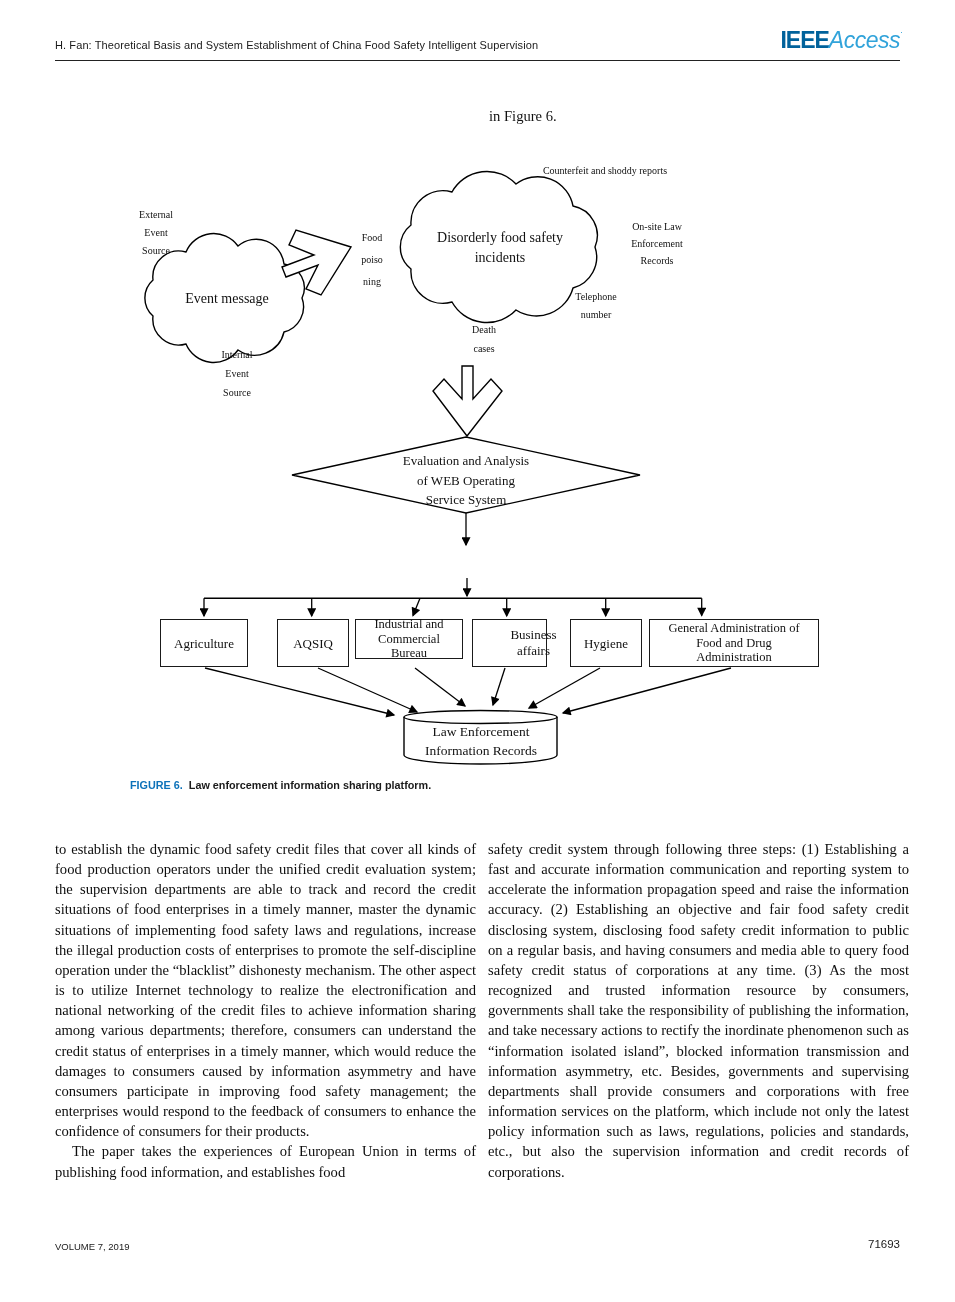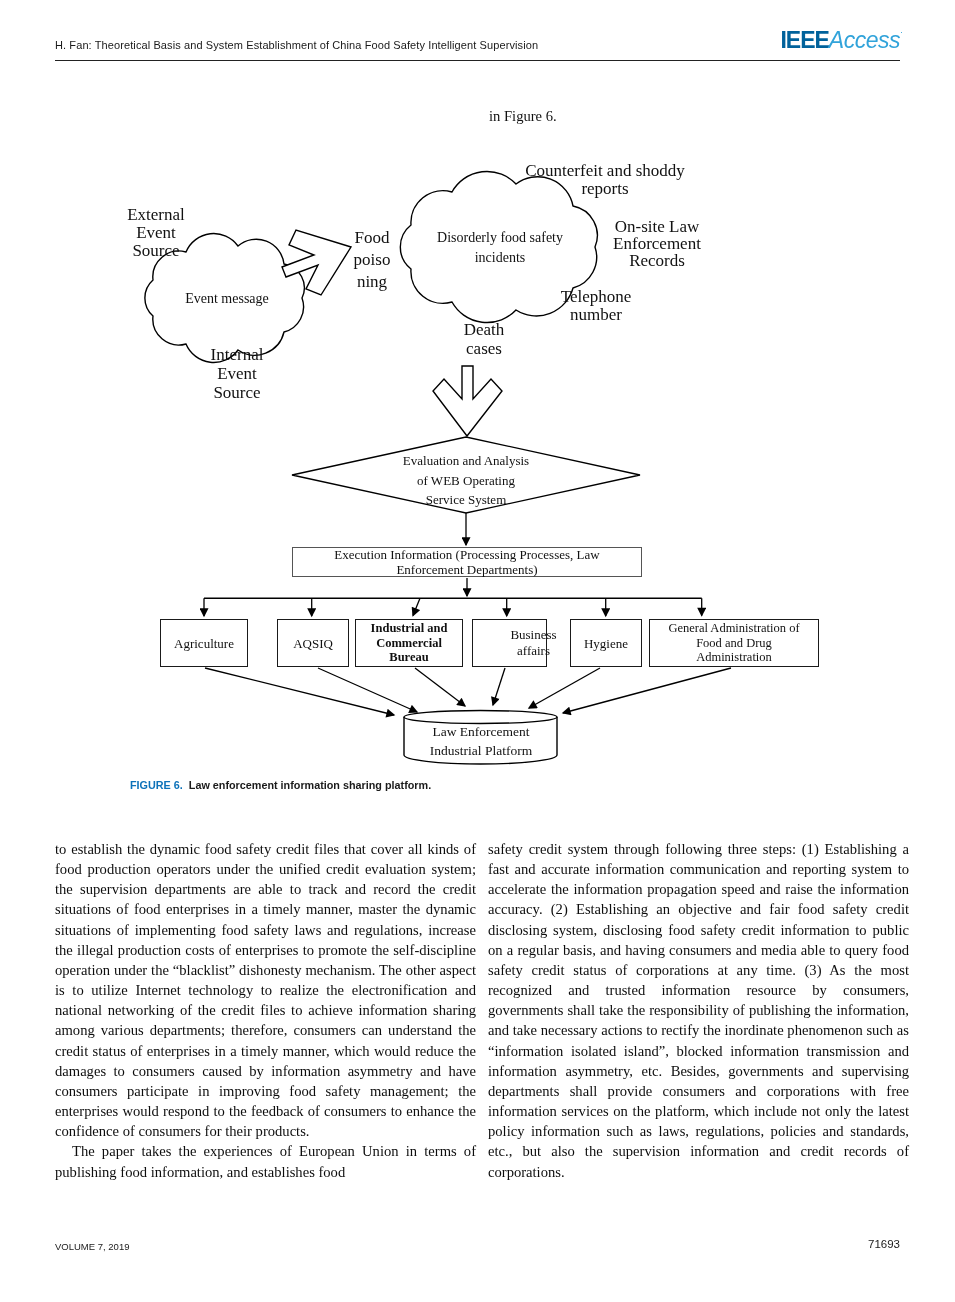--- a/index.html
+++ b/index.html
@@ -10,21 +10,21 @@
         font-size:11px;color:#1a1a1a;letter-spacing:.1px;}
   .logo{position:absolute;right:52px;top:27px;font-family:"Liberation Sans",sans-serif;
         white-space:nowrap;}
   .logo .ieee{font-weight:bold;font-size:23px;color:#00629b;letter-spacing:-1px;}
   .logo .access{font-style:italic;font-size:23px;color:#31a3da;letter-spacing:-.5px;}
   .logo .tm{font-size:9px;color:#31a3da;vertical-align:top;}
   .header-rule{position:absolute;left:55px;right:55px;top:60px;height:0;border-top:1.6px solid #222;}
   
   .lead{position:absolute;left:489px;top:108px;font-size:14.6px;}
   
-  .fig-label{position:absolute;text-align:center;white-space:pre-line;font-size:17px;
+  .fig-label{position:absolute;text-align:center;white-space:pre-line;font-size:10px;
         line-height:18px;color:#111;}
   .boxtext{position:absolute;display:flex;align-items:center;justify-content:center;
         text-align:center;white-space:pre-line;border:1.5px solid #1a1a1a;background:transparent;
         font-size:13px;line-height:15px;color:#111;box-sizing:border-box;}
   svg.diagram{position:absolute;left:0;top:0;}
   
   .caption{position:absolute;left:130px;top:779px;font-family:"Liberation Sans",sans-serif;
         font-size:10.8px;font-weight:bold;color:#1a1a1a;}
   .caption .figlabel{color:#0d72b9;margin-right:6px;}
   
@@ -108,37 +108,35 @@
 Enforcement
 Records</div>
   <div class="fig-label" style="left:545px;top:288px;width:102px;">Telephone
 number</div>
   <div class="fig-label" style="left:442px;top:320px;width:84px;line-height:19px;">Death
 cases</div>
   <div class="fig-label" style="left:386px;top:451px;width:160px;font-size:13px;line-height:19.5px;">Evaluation and Analysis
 of WEB Operating
 Service System</div>
 
-  <div class="boxtext" style="left:292px;top:547px;width:350px;height:30px;border-color:#555;">Execution Information (Processing Processes, Law
-Enforcement Departments)</div>
 
   <div class="boxtext" style="left:160px;top:619px;width:88px;height:48px;text-align:center;">Agriculture</div>
   <div class="boxtext" style="left:277px;top:619px;width:72px;height:48px;">AQSIQ</div>
-  <div class="boxtext" style="left:355px;top:619px;width:108px;height:48px;font-size:12.5px;line-height:14.5px;font-weight:bold;">Industrial and
+  <div class="boxtext" style="left:355px;top:619px;width:108px;height:40px;font-size:12.5px;line-height:14.5px;">Industrial and
 Commercial
 Bureau</div>
   <div class="boxtext" style="left:472px;top:619px;width:75px;height:48px;line-height:16px;padding-left:48px;">Business
 affairs</div>
   <div class="boxtext" style="left:570px;top:619px;width:72px;height:48px;">Hygiene</div>
   <div class="boxtext" style="left:649px;top:619px;width:170px;height:48px;font-size:12.5px;line-height:14.5px;">General Administration of
 Food and Drug
 Administration</div>
 
   <div class="fig-label" style="left:405px;top:723px;width:152px;font-size:13.5px;line-height:18.5px;">Law Enforcement
-Industrial Platform</div>
+Information Records</div>
 
   <div class="caption"><span class="figlabel">FIGURE 6.</span><span>Law enforcement information sharing platform.</span></div>
 
   <div class="col col-left">
     <p>to establish the dynamic food safety credit files that cover all kinds of food production operators under the unified credit evaluation system; the supervision departments are able to track and record the credit situations of food enterprises in a timely manner, master the dynamic situations of implementing food safety laws and regulations, increase the illegal production costs of enterprises to promote the self-discipline operation under the “blacklist” dishonesty mechanism. The other aspect is to utilize Internet technology to realize the electronification and national networking of the credit files to achieve information sharing among various departments; therefore, consumers can understand the credit status of enterprises in a timely manner, which would reduce the damages to consumers caused by information asymmetry and have consumers participate in improving food safety management; the enterprises would respond to the feedback of consumers to enhance the confidence of consumers for their products.</p>
     <p class="indent">The paper takes the experiences of European Union in terms of publishing food information, and establishes food</p>
   </div>
   <div class="col col-right">
     <p>safety credit system through following three steps: (1) Establishing a fast and accurate information communication and reporting system to accelerate the information propagation speed and raise the information accuracy. (2) Establishing an objective and fair food safety credit disclosing system, disclosing food safety credit information to public on a regular basis, and having consumers and media able to query food safety credit status of corporations at any time. (3) As the most recognized and trusted information resource by consumers, governments shall take the responsibility of publishing the information, and take necessary actions to rectify the inordinate phenomenon such as “information isolated island”, blocked information transmission and information asymmetry, etc. Besides, governments and supervising departments shall provide consumers and corporations with free information services on the platform, which include not only the latest policy information such as laws, regulations, policies and standards, etc., but also the supervision information and credit records of corporations.</p>
   </div>

